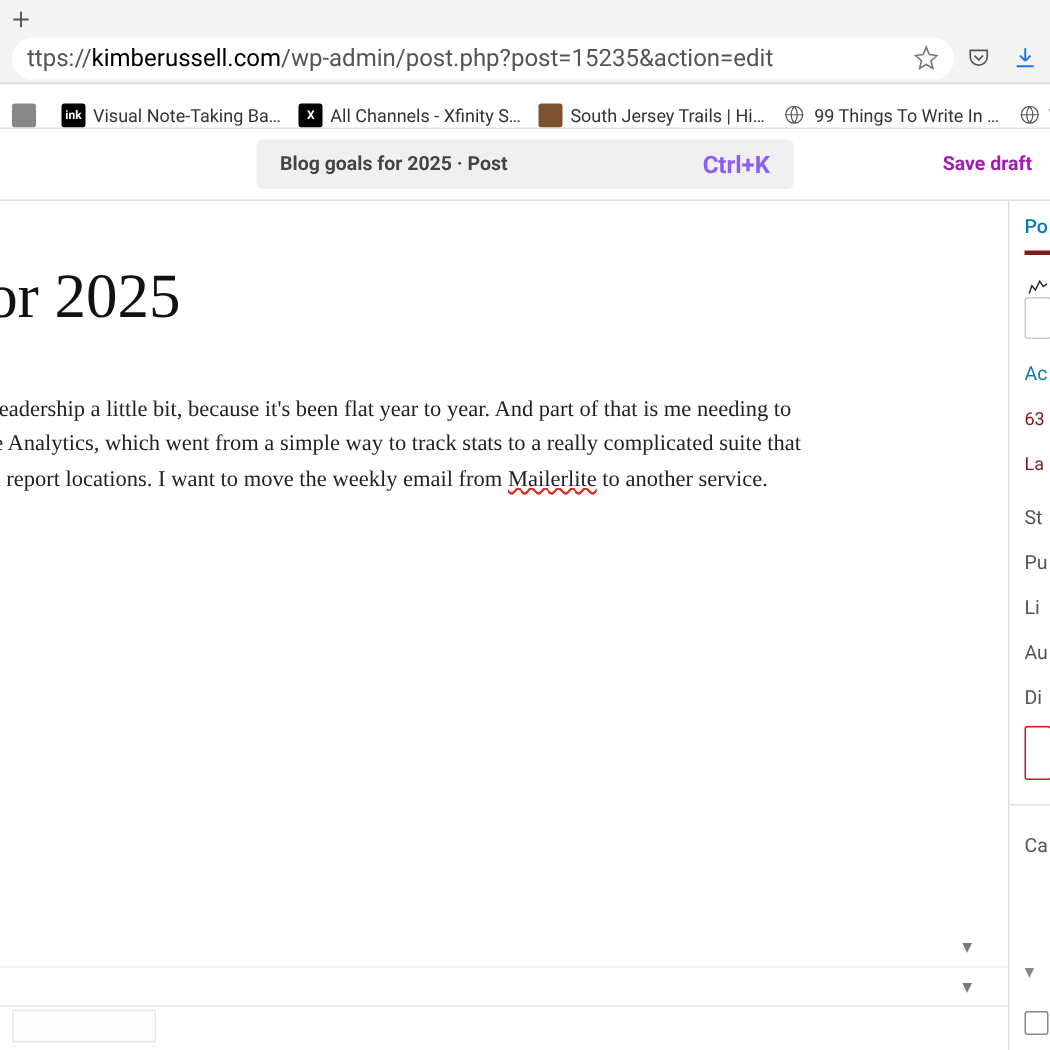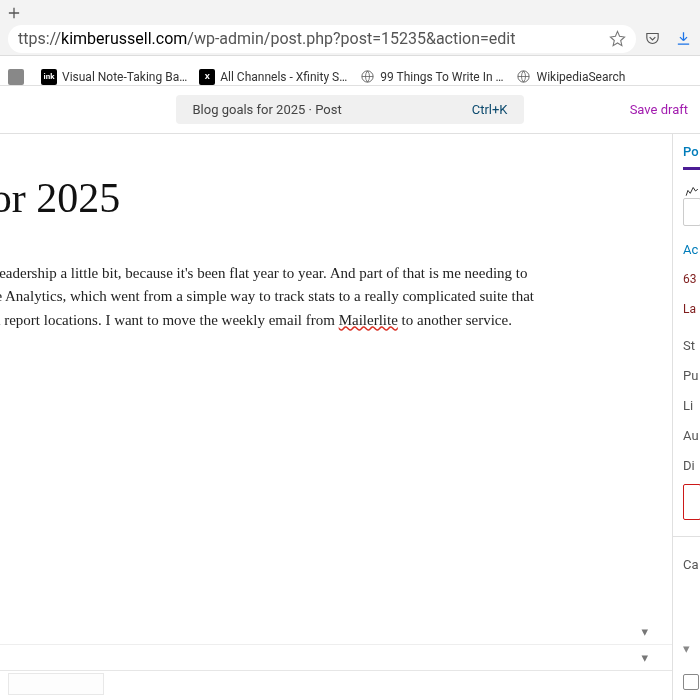--- a/index.html
+++ b/index.html
@@ -9,35 +9,35 @@
 .url-row { height: 34px; display: flex; align-items: center; gap: 8px; padding: 0 8px; background: #f3f3f3; border-bottom: 1px solid #ddd; }
 .url-bar { flex: 1; height: 28px; border-radius: 14px; background: #fff; display: flex; align-items: center; padding: 0 10px; color: #555; position: relative; }
 .url-bar .url-text { flex: 1; font-size: 16px; white-space: nowrap; overflow: hidden; }
 .url-bar .domain { color: #000; }
 .star-icon { color: #777; cursor: pointer; }
 .tool-icons { display: flex; gap: 14px; align-items: center; color: #555; }
 .bookmarks { height: 30px; display: flex; align-items: center; gap: 12px; padding: 0 8px; border-bottom: 1px solid #e0e0e0; background: #fff; overflow: hidden; }
 .bm { display: flex; align-items: center; gap: 5px; color: #333; font-size: 12px; white-space: nowrap; cursor: pointer; margin-top: 12px; }
 .bm .favicon { width: 16px; height: 16px; display: inline-flex; align-items: center; justify-content: center; background: #444; color: #fff; font-size: 8px; font-weight: bold; border-radius: 2px; }
 .bm .favicon.globe { background: transparent; color: #555; }
-.editor-top { height: 48px; display: flex; align-items: center; border-bottom: 1px solid #e0e0e0; padding: 0 12px; }
+.editor-top { height: 48px; display: flex; align-items: center; border-bottom: 1px solid #e0e0e0; padding: 0 12px; font-weight: bold; }
 .doc-pill { flex: 0 0 auto; margin: 0 auto; background: #f0f0f0; border-radius: 4px; padding: 7px 16px; display: flex; align-items: center; gap: 130px; color: #444; font-size: 13px; }
-.shortcut { color: #0c4a6e; font-size: 13px; }
+.shortcut { color: #8b5cf6; font-size: 16px; }
 .save-draft { position: absolute; right: 12px; color: #a21caf; font-size: 13px; cursor: pointer; }
 .eb-area { display: flex; height: calc(700px - 22px - 34px - 30px - 48px); }
 .main { flex: 1; padding: 40px 10px 10px 0; overflow: hidden; position: relative; }
 .post-title { font-family: Georgia, "Times New Roman", serif; font-size: 42px; font-weight: 400; color: #111; margin-bottom: 40px; margin-left: -50px; }
 .post-body { font-family: Georgia, "Times New Roman", serif; font-size: 15px; line-height: 1.55; color: #222; margin-left: -50px; }
 .spellerr { text-decoration-line: underline; text-decoration-style: wavy; text-decoration-color: #d93025; }
 .block-toolbar { position: absolute; left: 0; bottom: 0; width: 100%; display: flex; flex-direction: column; }
 .collapse-row { height: 26px; display: flex; align-items: center; justify-content: flex-end; padding-right: 24px; color: #777; }
 .insert-hint { height: 30px; border-top: 1px solid #e6e6e6; padding: 2px 8px; }
 .insert-box { width: 96px; height: 22px; border: 1px solid #e8e8e8; background: #fdfdfd; }
 .sidebar { flex: 0 0 28px; border-left: 1px solid #e0e0e0; padding: 10px 0 0 10px; font-size: 13px; color: #555; overflow: hidden; display: flex; flex-direction: column; }
-.sb-tab { color: #007cba; font-weight: 500; border-bottom: 3px solid #4c1d95; padding-bottom: 8px; margin-bottom: 14px; }
+.sb-tab { color: #007cba; font-weight: 500; border-bottom: 3px solid #7f1d1d; padding-bottom: 8px; margin-bottom: 14px; }
 .sb-row { height: 30px; display: flex; align-items: center; white-space: nowrap; }
 .sb-link { color: #007cba; }
 .sb-sm { font-size: 12px; color: #7f1d1d; }
 .sb-icon { width: 18px; height: 14px; }
 .sb-icon svg { width: 18px; height: 14px; }
 .sb-input { width: 18px; height: 28px; border: 1px solid #ccc; border-radius: 2px; margin-bottom: 8px; }
 .sb-trash-area { height: 36px; width: 18px; border: 1px solid #cc1818; border-radius: 2px; margin-top: 4px; margin-bottom: 12px; }
 .sb-divider { height: 1px; width: 30px; background: #e0e0e0; margin: 4px 0 12px -10px; }
 .sb-check { width: 16px; height: 16px; border: 1px solid #888; border-radius: 2px; }
 .caret-down { color: #888; }
@@ -86,20 +86,24 @@
     <span class="favicon" style="background:#888"></span>
     <span></span>
   </div>
   <div class="bm">
     <span class="favicon" style="background:#000">ink</span>
     <span>Visual Note-Taking Ba…</span>
   </div>
   <div class="bm">
     <span class="favicon" style="background:#000">X</span>
     <span>All Channels - Xfinity S…</span>
+  </div>
+  <div class="bm">
+    <span class="favicon" style="background:#7a5230"></span>
+    <span>South Jersey Trails | Hi…</span>
   </div>
   <div class="bm">
     <span class="favicon globe">
         <svg viewBox="0 0 24 24" width="15" height="15">
           <circle cx="12" cy="12" r="9" fill="none" stroke="#555" stroke-width="1.4"></circle>
           <path d="M3 12h18M12 3a14 14 0 0 1 0 18M12 3a14 14 0 0 0 0 18" fill="none" stroke="#555" stroke-width="1.2"></path>
         </svg>
       </span>
     <span>99 Things To Write In …</span>
   </div>

